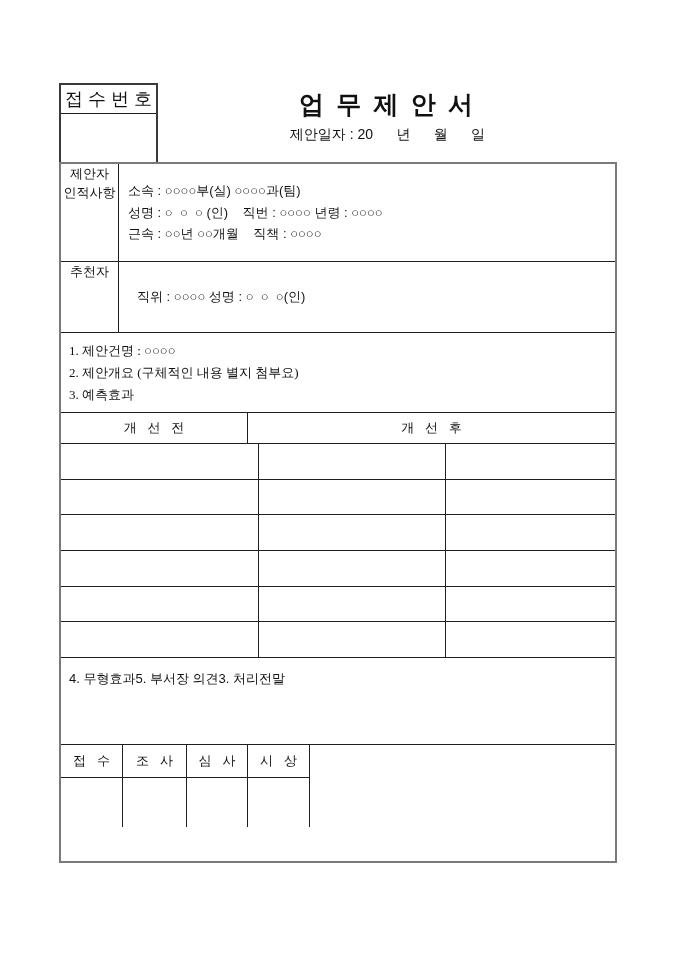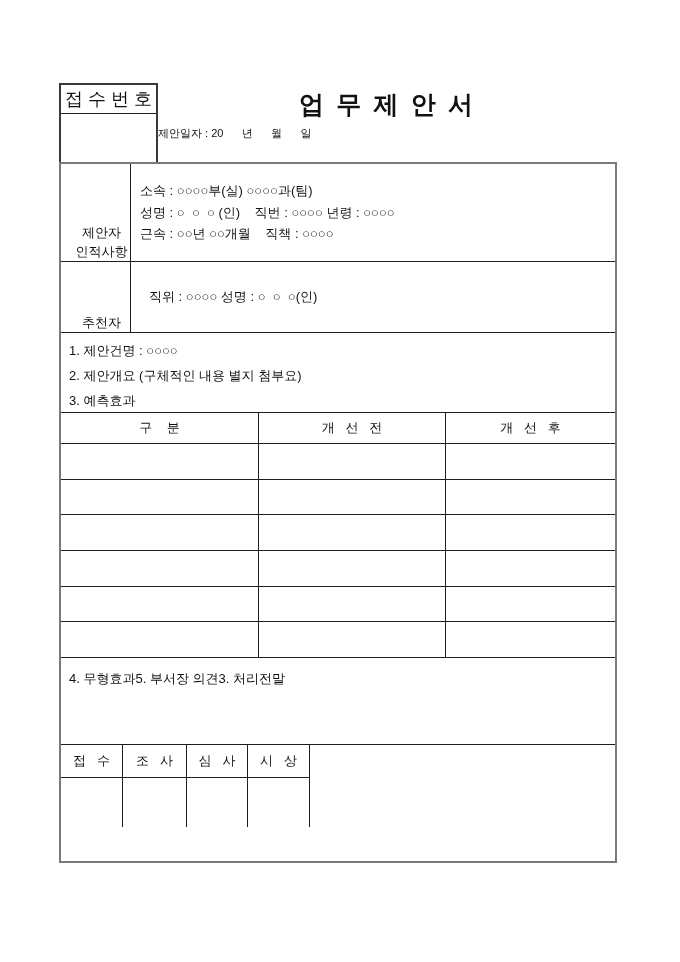--- a/index.html
+++ b/index.html
@@ -37,46 +37,46 @@
   
   .doc-title{
     position:absolute;left:158px;top:88px;width:459px;
     text-align:center;
     font-family:"Liberation Serif","DejaVu Serif",serif;
     font-weight:bold;font-size:25px;letter-spacing:3px;
     white-space:pre;
   }
   .doc-date{
     position:absolute;left:158px;top:126px;width:459px;
-    font-size:11px;white-space:pre;
+    text-align:center;font-size:14px;white-space:pre;
   }
   
   .form{
     position:absolute;left:59px;top:162px;width:558px;height:701px;
     border:2px solid var(--outer-border);
     box-sizing:border-box;
     display:flex;flex-direction:column;
     font-size:13px;
   }
   .row{display:flex;box-sizing:border-box;flex-shrink:0;}
   .bt{border-top:1.4px solid var(--inner-border);}
   .label-cell{
     width:57px;flex-shrink:0;
     border-right:1.4px solid var(--inner-border);
-    display:flex;flex-direction:column;justify-content:flex-end;
-    text-align:center;line-height:19px;white-space:pre;margin-left:12px;
+    display:flex;flex-direction:column;justify-content:flex-start;
+    text-align:center;line-height:19px;white-space:pre;
   }
   .content-cell{
     flex:1;display:flex;flex-direction:column;justify-content:center;
     padding-left:9px;
   }
   .tline{line-height:21.5px;white-space:pre;}
   .row-proposer{height:97px;}
   .row-recommender{height:71px;gap:9px;}
-  .row-items3{height:80px;flex-direction:column;justify-content:space-between;padding:7px 16px 0 8px;}
+  .row-items3{height:80px;flex-direction:column;justify-content:flex-start;padding:7px 16px 0 8px;font-family:Liberation Serif, serif;}
   .row-items3 .tline{line-height:22px;}
   
   .erow{display:flex;box-sizing:border-box;flex-shrink:0;}
   .ehead{height:31px;}
   .edata{height:35.66px;}
   .eamount{height:34px;}
   .ec{box-sizing:border-box;display:flex;align-items:center;justify-content:center;white-space:pre;}
   .ec1{width:198px;flex-shrink:0;border-right:1.4px solid var(--inner-border);}
   .ec2{width:187px;flex-shrink:0;border-right:1.4px solid var(--inner-border);}
   .ec3{flex:1;}
@@ -134,21 +134,20 @@
       </div>
     </div>
 
     <div class="row row-items3 bt">
       <div class="tline">1. 제안건명 : ○○○○</div>
       <div class="tline">2. 제안개요 (구체적인 내용 별지 첨부요)</div>
       <div class="tline">3. 예측효과</div>
     </div>
 
     <div class="erow ehead bt">
-      <div class="ec ec1">구    분</div>
       <div class="ec ec2">개   선   전</div>
       <div class="ec ec3">개   선   후</div>
     </div>
     <div class="erow edata bt">
       <div class="ec ec1"></div>
       <div class="ec ec2"></div>
       <div class="ec ec3"></div>
     </div>
     <div class="erow edata bt">
       <div class="ec ec1"></div>

